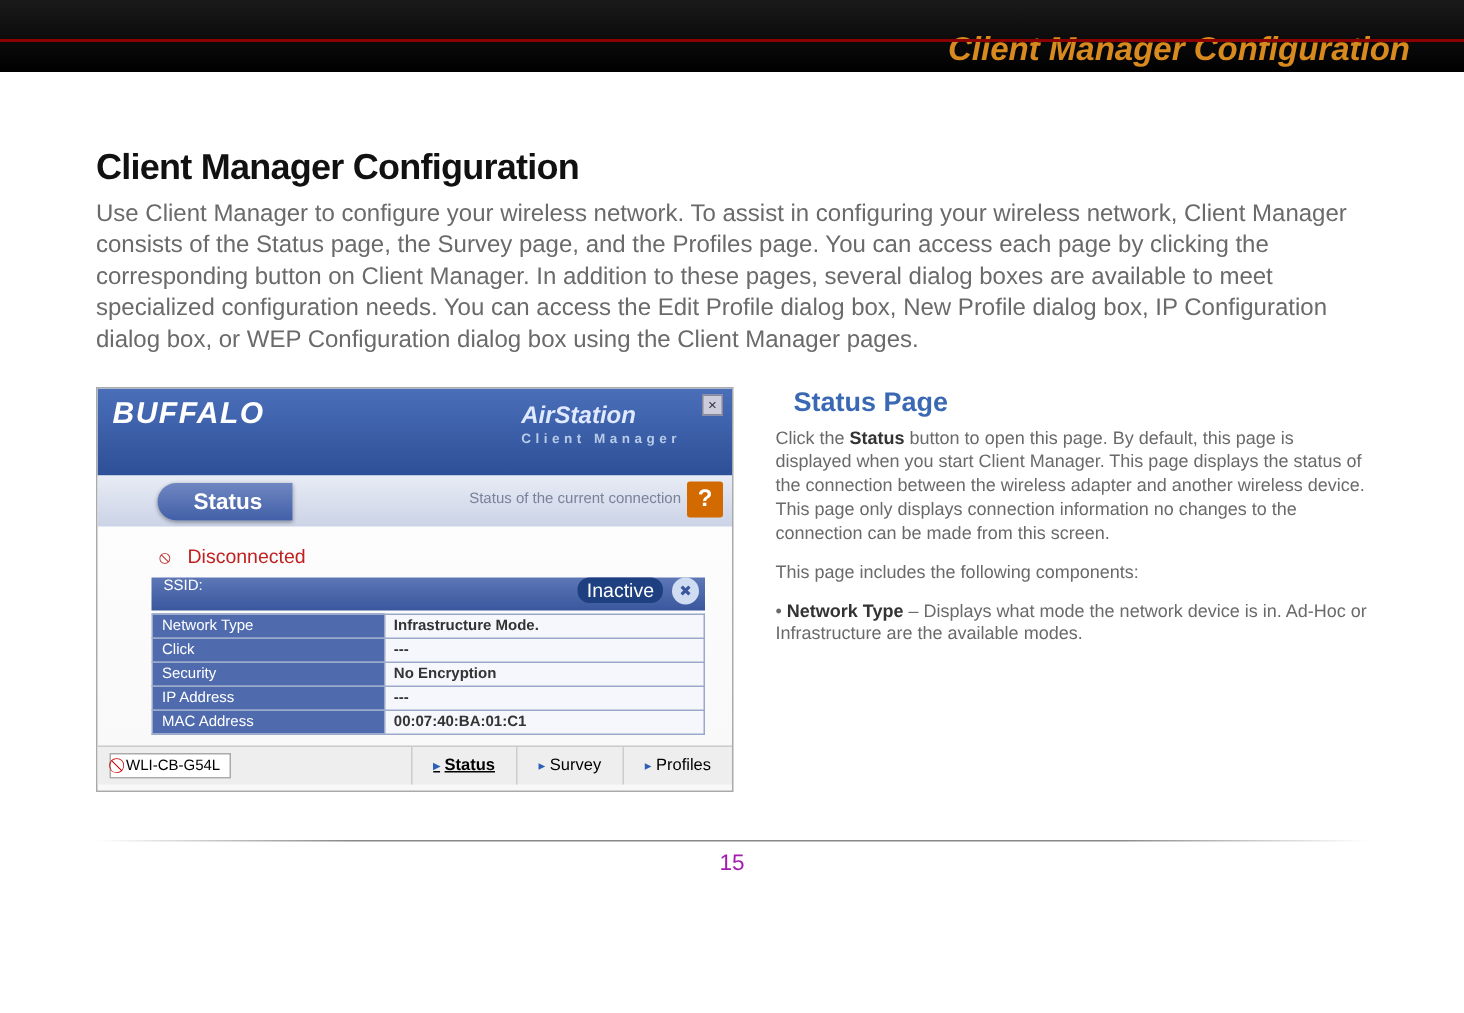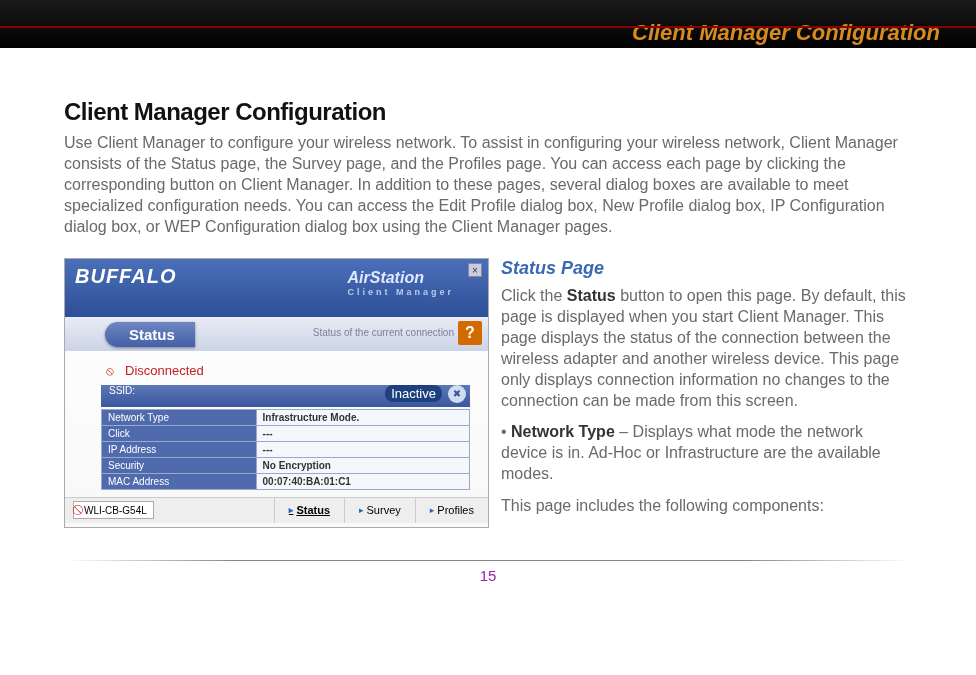--- a/index.html
+++ b/index.html
@@ -3,21 +3,21 @@
 <meta charset="utf-8">
 <style>
   * { box-sizing: border-box; margin: 0; padding: 0; }
   body { width: 976px; height: 675px; font-family: Arial, Helvetica, sans-serif; background: #fff; }
   .topbar { height: 48px; background: linear-gradient(#1a1a1a,#000); position: relative; }
   .topbar .inner { position:absolute; bottom:2px; right:36px; color:#d88a1e; font-style:italic; font-weight:bold; font-size:22px; }
   .topbar::after { content:""; position:absolute; left:0; right:0; top:26px; height:2px; background:#8b0000; }
   .page { padding: 50px 64px 10px 64px; }
   h1 { font-size:24px; letter-spacing:-0.5px; margin-bottom:6px; color:#111; }
   .intro { font-size:16px; color:#6a6a6a; line-height:1.32; margin-bottom:20px; }
-  .cols { display:flex; gap:12px; }
+  .cols { display:flex; gap:28px; }
   .shot { width:425px; height:270px; border:1px solid #aaa; background:linear-gradient(#fff,#f8f8f8); position:relative; overflow:hidden; }
   .shot .hdr { height:58px; background:linear-gradient(#4a6fb8,#2d4f98); color:#fff; position:relative; }
   .shot .brand { position:absolute; left:10px; top:6px; font-weight:900; font-style:italic; letter-spacing:1px; font-size:20px; }
   .shot .air { position:absolute; right:34px; top:10px; font-style:italic; font-weight:bold; font-size:16px; color:#dfe9ff; }
   .shot .air .sub { display:block; font-size:9px; letter-spacing:3px; font-style:normal; color:#b8cbe8; }
   .shot .closebtn { position:absolute; right:6px; top:4px; width:14px; height:14px; background:#ccd; color:#334; font-size:10px; text-align:center; line-height:13px; border:1px solid #889; }
   .shot .statusbar { position:absolute; top:58px; left:0; right:0; height:34px; background:linear-gradient(#e8ecf5,#cbd3e6); }
   .shot .statuslabel { position:absolute; left:40px; top:5px; background:linear-gradient(#6f86c1,#4260a8); color:#fff; font-weight:bold; padding:4px 20px 4px 24px; border-radius:14px 0 0 14px; box-shadow:0 1px 3px rgba(0,0,0,.4); font-size:15px; }
   .shot .statusbar .desc { position:absolute; right:34px; top:10px; color:#7a8299; font-size:10px; }
   .shot .helpbtn { position:absolute; right:6px; top:62px; width:24px; height:24px; background:#d26a00; color:#fff; font-weight:bold; text-align:center; line-height:24px; border-radius:2px; font-size:16px; }
@@ -33,22 +33,22 @@
   .shot table td.k { background:#4f6bad; color:#fff; width:42%; }
   .shot table td.v { background:#f5f7fc; color:#333; font-weight:bold; }
   .shot .botbar { position:absolute; bottom:4px; left:0; right:0; height:26px; background:#eee; border-top:1px solid #ccc; display:flex; align-items:center; }
   .shot .device { margin-left:8px; font-size:10px; background:#fff; border:1px solid #aaa; padding:2px 6px; display:flex; align-items:center; gap:4px; }
   .shot .device .dico { color:#c00; font-size:10px; }
   .shot .tabs { margin-left:auto; display:flex; height:100%; }
   .shot .tab { padding:0 14px; display:flex; align-items:center; font-size:11px; border-left:1px solid #ccc; gap:3px; }
   .shot .tab .arr { color:#2d60b5; font-size:9px; }
   .shot .tab.active { font-weight:bold; text-decoration:underline; }
   .rightcol { flex:1; }
-  .rightcol h3 { color:#3a68b3; font-style:italic; font-size:18px; margin-bottom:6px; }
-  .rightcol p { color:#6a6a6a; font-size:16px; line-height:1.32; margin-bottom:10px; }
+  .rightcol h3 { color:#3a68b3; font-size:18px; margin-bottom:6px;margin-left:12px; }
+  .rightcol p { color:#6a6a6a; font-size:12px; line-height:1.32; margin-bottom:10px; }
   .rightcol b { color:#333; }
   .footer { text-align:center; color:#a21caf; font-size:15px; padding-top:22px; position:relative; }
   .footer::before { content:""; display:block; height:1px; background:linear-gradient(to right, transparent, #888 20%, #888 80%, transparent); margin:0 64px 6px 64px; }
 </style>
 </head>
 <body>
 
 <div class="topbar">
   <div class="inner">Client Manager Configuration</div>
 </div>
@@ -86,26 +86,26 @@
           <tbody>
               <tr>
                 <td class="k">Network Type</td>
                 <td class="v">Infrastructure Mode.</td>
               </tr>
           <tr>
                 <td class="k">Click</td>
                 <td class="v">---</td>
               </tr>
           <tr>
+                <td class="k">Security</td>
+                <td class="v">No Encryption</td>
+              </tr>
+          <tr>
                 <td class="k">IP Address</td>
                 <td class="v">---</td>
-              </tr>
-          <tr>
-                <td class="k">Security</td>
-                <td class="v">No Encryption</td>
               </tr>
           <tr>
                 <td class="k">MAC Address</td>
                 <td class="v">00:07:40:BA:01:C1</td>
               </tr>
         </tbody>
           </table>
       </div>
       <div class="botbar">
         <div class="device">
@@ -125,21 +125,21 @@
               <span class="arr">▸</span>
               <span>Profiles</span>
             </div>
         </div>
       </div>
     </div>
 
     <div class="rightcol">
       <h3>Status Page</h3>
       <p><span>Click the </span><b>Status</b><span> button to open this page. By default, this page is displayed when you start Client Manager. This page displays the status of the connection between the wireless adapter and another wireless device. This page only displays connection information no changes to the connection can be made from this screen.</span></p>
+      <p>This page includes the following components:</p>
       <p><span>• </span><b>Network Type</b><span> – Displays what mode the network device is in.  Ad-Hoc or Infrastructure are the available modes.</span></p>
-      <p>This page includes the following components:</p>
     </div>
   </div>
 </div>
 
 <div class="footer">
   <span>15</span>
 </div>
 
 </body></html>

